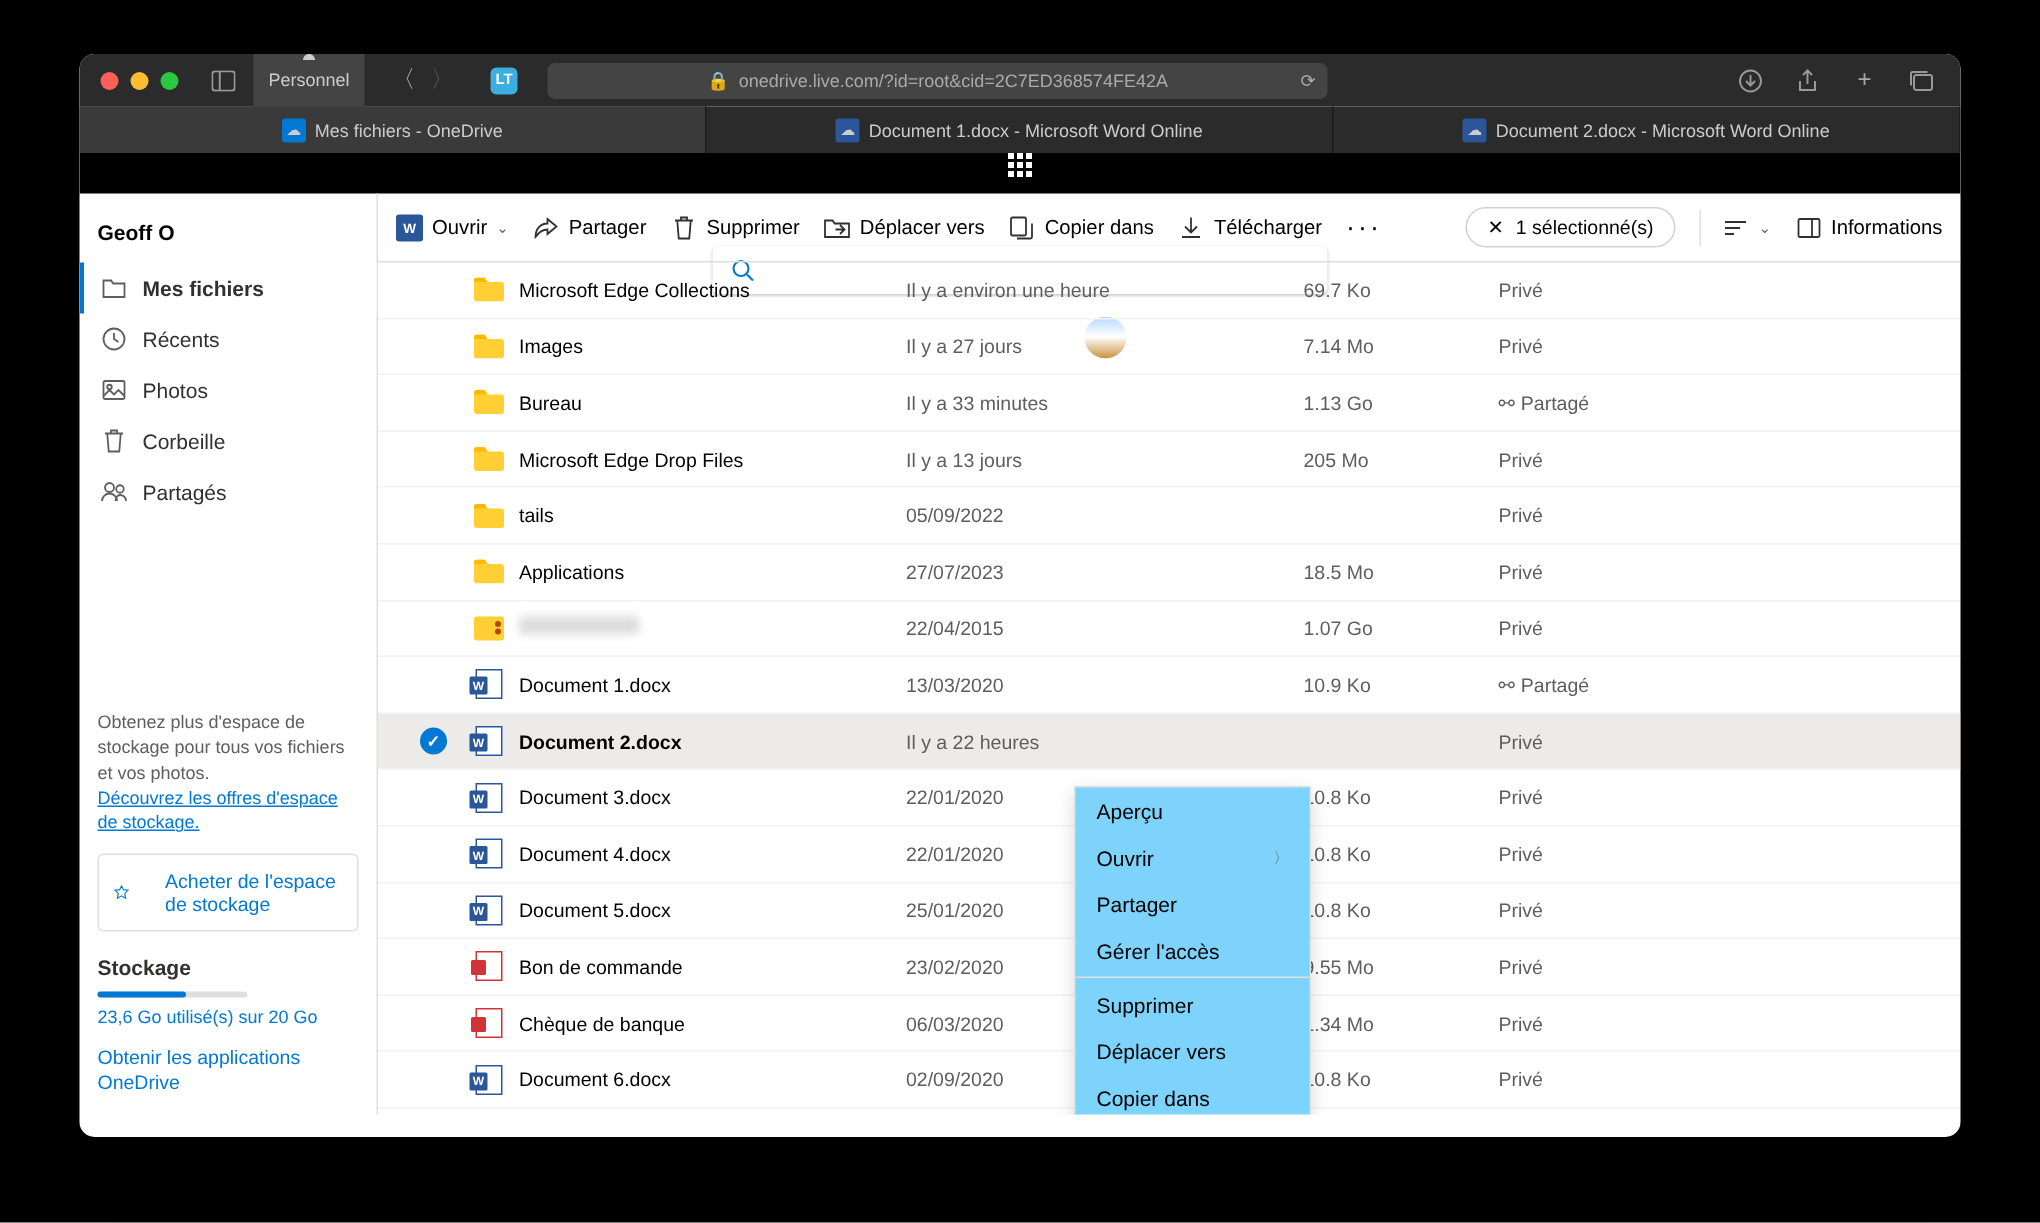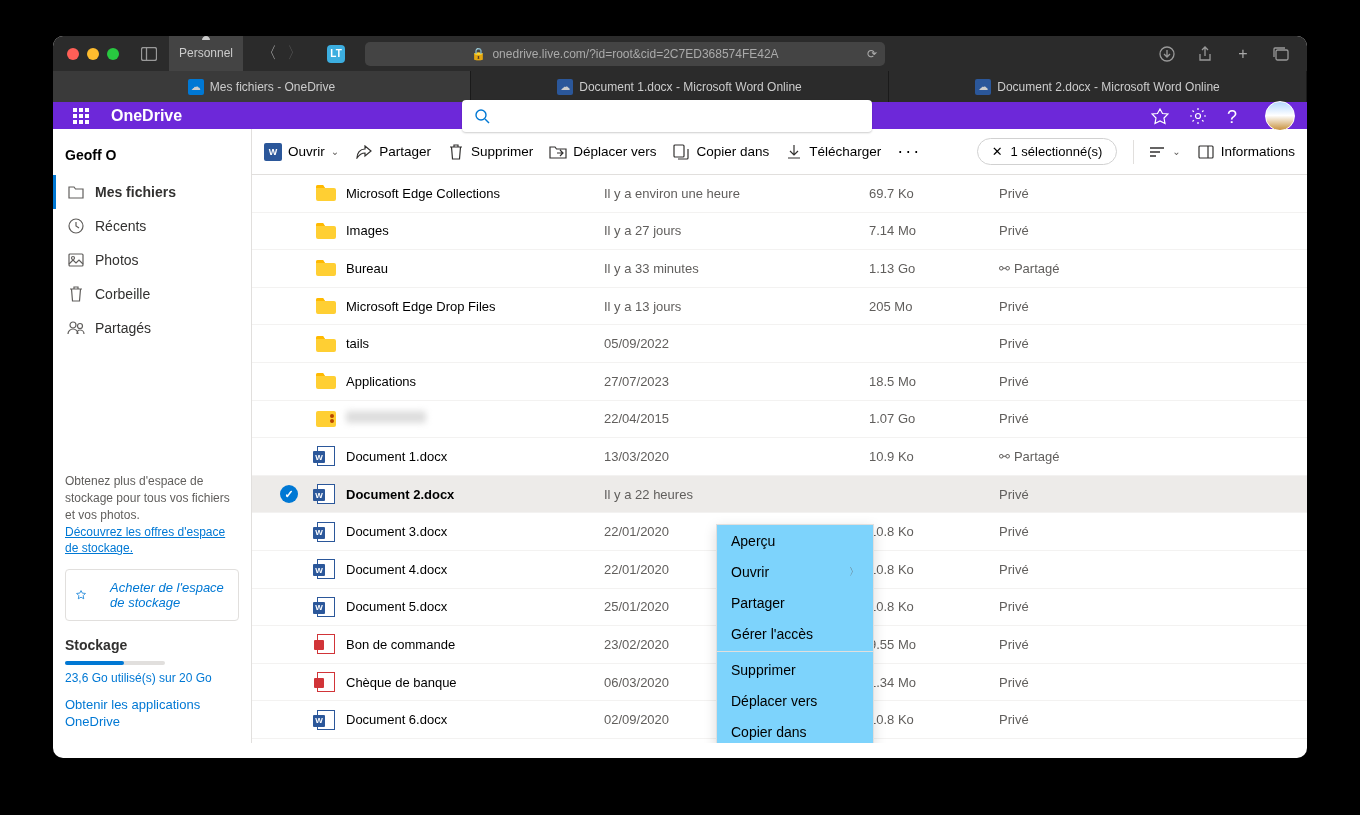--- a/index.html
+++ b/index.html
@@ -16,42 +16,42 @@
 .url-bar { flex: 1; margin: 0 12px; height: 24px; background: #444; border-radius: 5px; display: flex; align-items: center; justify-content: center; color: #aaa; font-size: 12px; gap: 6px; position: relative; max-width: 520px; }
 .url-bar .reload { position: absolute; right: 8px; }
 .chrome-right { margin-left: auto; display: flex; gap: 14px; color: #999; }
 .lt-badge { width: 18px; height: 18px; background: #3caee0; border-radius: 4px; display: flex; align-items: center; justify-content: center; font-size: 10px; color: white; font-weight: bold; margin-left: 12px; }
 .nav-arrows { display: flex; gap: 2px; margin-left: 6px; }
 .tab-strip { height: 31px; background: #2b2b2b; display: flex; }
 .tab { flex: 1; display: flex; align-items: center; justify-content: center; gap: 6px; color: #ccc; font-size: 12px; border-right: 1px solid #1a1a1a; }
 .tab.active { background: #3a3a3a; }
 .favicon { width: 16px; height: 16px; background: #0078d4; border-radius: 2px; display: inline-flex; align-items: center; justify-content: center; font-size: 10px; }
 .favicon.word { background: #2b579a; }
-.od-header { height: 27px; background: #6d28d9; display: flex; align-items: center; color: #fff; padding: 0 12px; gap: 14px; }
+.od-header { height: 27px; background: #000000; display: flex; align-items: center; color: #fff; padding: 0 12px; gap: 14px; flex-direction: column; }
 .app-launcher { width: 32px; display: flex; align-items: center; justify-content: center; }
 .waffle { display: grid; grid-template-columns: repeat(3, 4px); grid-template-rows: repeat(3, 4px); gap: 2px; }
 .waffle span { background: #fff; }
 .od-title { font-size: 16px; font-weight: 600; }
 .search-wrap { flex: 1; display: flex; justify-content: center; }
 .search-box { width: 410px; height: 32px; background: #fff; border-radius: 4px; display: flex; align-items: center; padding: 0 12px; gap: 8px; box-shadow: 0 1px 2px rgba(0,0,0,0.2); }
 .search-box input { border: none; outline: none; flex: 1; font-size: 14px; color: #666; }
 .od-header-right { display: flex; align-items: center; gap: 20px; }
 .hdr-icon svg, .hdr-icon { width: 18px; height: 18px; }
 .avatar { width: 30px; height: 30px; border-radius: 50%; background: linear-gradient(180deg, #b5d8ff 0%, #fff 48%, #c8923f 100%); border: 1px solid #fff; }
 .od-body { display: flex; height: calc(100% - 108px); }
 .sidebar { width: 199px; border-right: 1px solid #e1dfdd; padding: 18px 0 0 0; display: flex; flex-direction: column; }
 .user-name { padding: 0 12px 12px 12px; font-weight: 600; font-size: 14px; }
 .nav-list { display: flex; flex-direction: column; }
 .nav-item { display: flex; align-items: center; gap: 10px; padding: 8px 14px; font-size: 14px; color: #323130; cursor: pointer; }
 .nav-item.active { border-left: 3px solid #0078d4; padding-left: 11px; font-weight: 700; background: #fff; }
 .nav-icon { width: 18px; height: 18px; display: inline-flex; align-items: center; justify-content: center; color: #605e5c; }
 .sidebar-lower { margin-top: auto; padding: 12px; font-size: 12px; color: #605e5c; }
 .promo { margin-bottom: 12px; line-height: 1.4; }
 .promo a { color: #0078d4; text-decoration: underline; cursor: pointer; }
-.buy-box { border: 1px solid #e1dfdd; border-radius: 4px; padding: 10px; display: flex; gap: 24px; align-items: center; color: #0078d4; font-size: 13px; margin-bottom: 16px; cursor: pointer; font-style: italic; }
+.buy-box { border: 1px solid #e1dfdd; border-radius: 4px; padding: 10px; display: flex; gap: 24px; align-items: center; color: #0078d4; font-size: 13px; margin-bottom: 16px; cursor: pointer; }
 .storage-title { font-weight: 600; font-size: 14px; color: #323130; margin-bottom: 8px; }
 .storage-bar { height: 4px; background: #e1dfdd; border-radius: 2px; margin-bottom: 6px; width: 100px; }
 .storage-fill { height: 100%; width: 59%; background: #0078d4; border-radius: 2px; }
 .storage-text { color: #0078d4; font-size: 12px; margin-bottom: 12px; }
 .get-apps { color: #0078d4; font-size: 13px; line-height: 1.3; cursor: pointer; }
 .main { flex: 1; display: flex; flex-direction: column; }
 .toolbar { height: 46px; border-bottom: 1px solid #e1dfdd; display: flex; align-items: center; padding: 0 12px; gap: 16px; font-size: 13.5px; }
 .tb-btn { display: flex; align-items: center; gap: 6px; cursor: pointer; }
 .tb-icon { width: 18px; height: 18px; display: inline-flex; align-items: center; justify-content: center; }
 .word-icon { width: 18px; height: 18px; background: #2b579a; border-radius: 2px; color: white; font-size: 9px; font-weight: bold; display: inline-flex; align-items: center; justify-content: center; }

